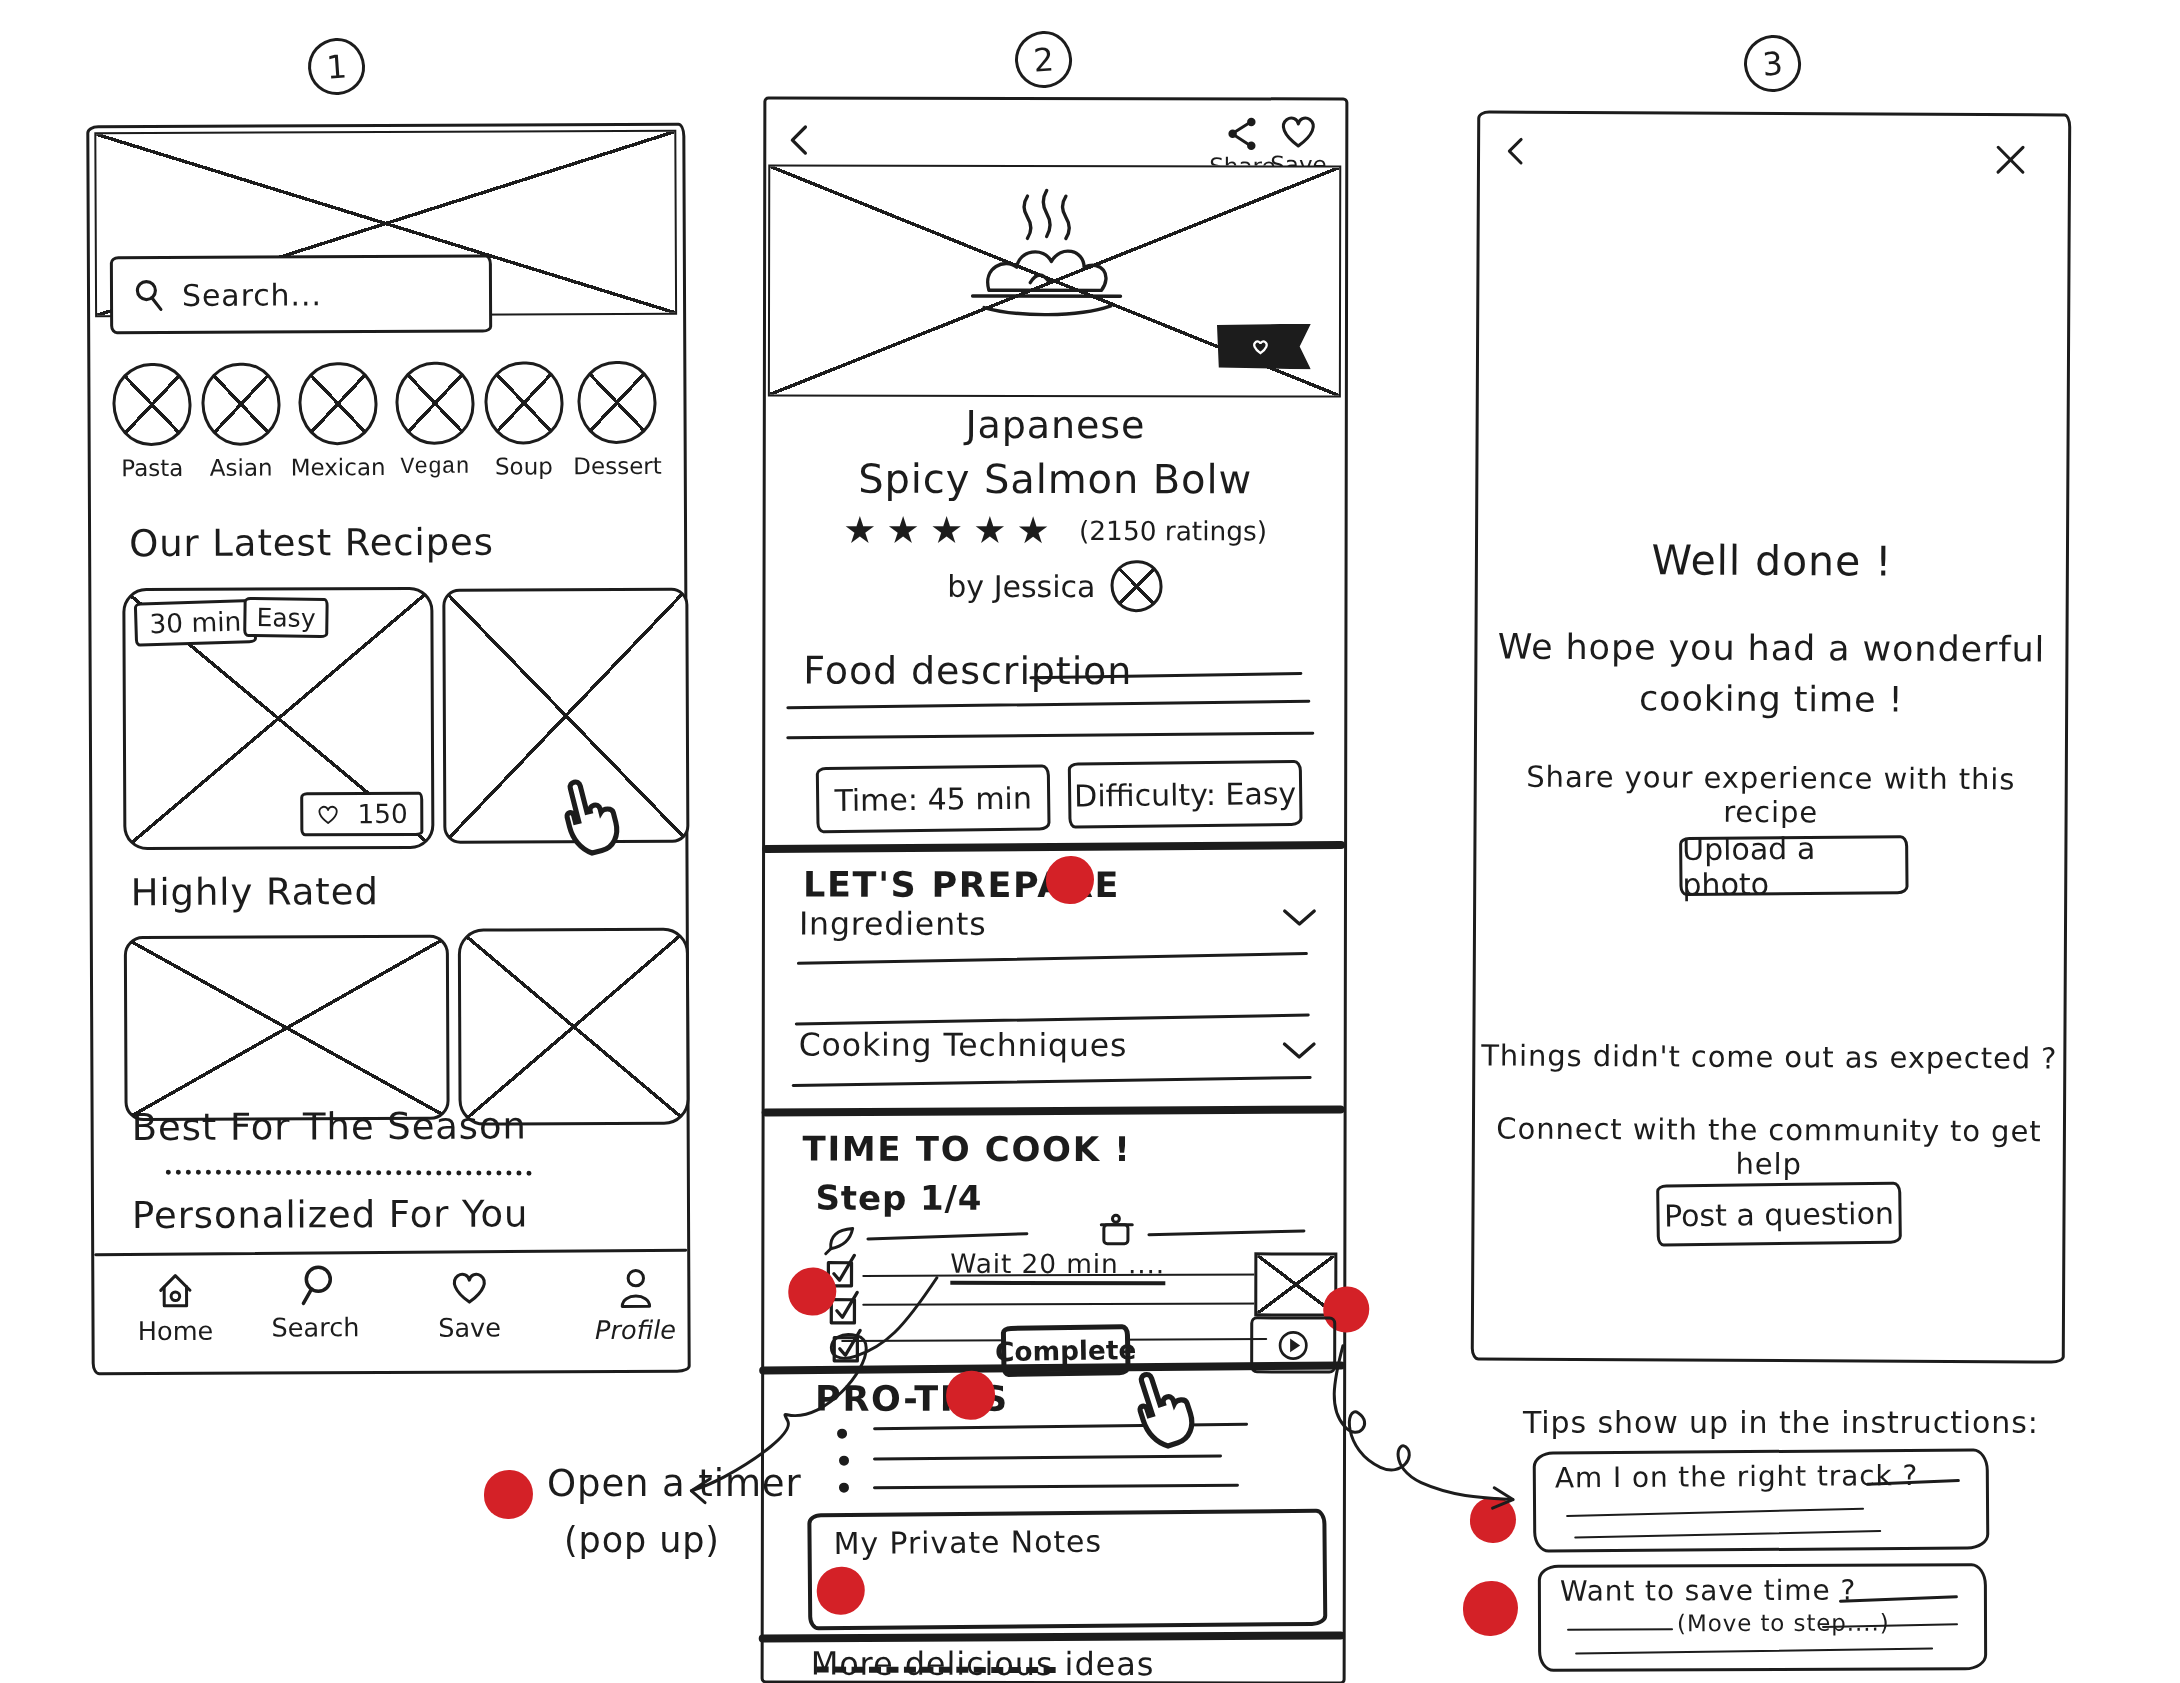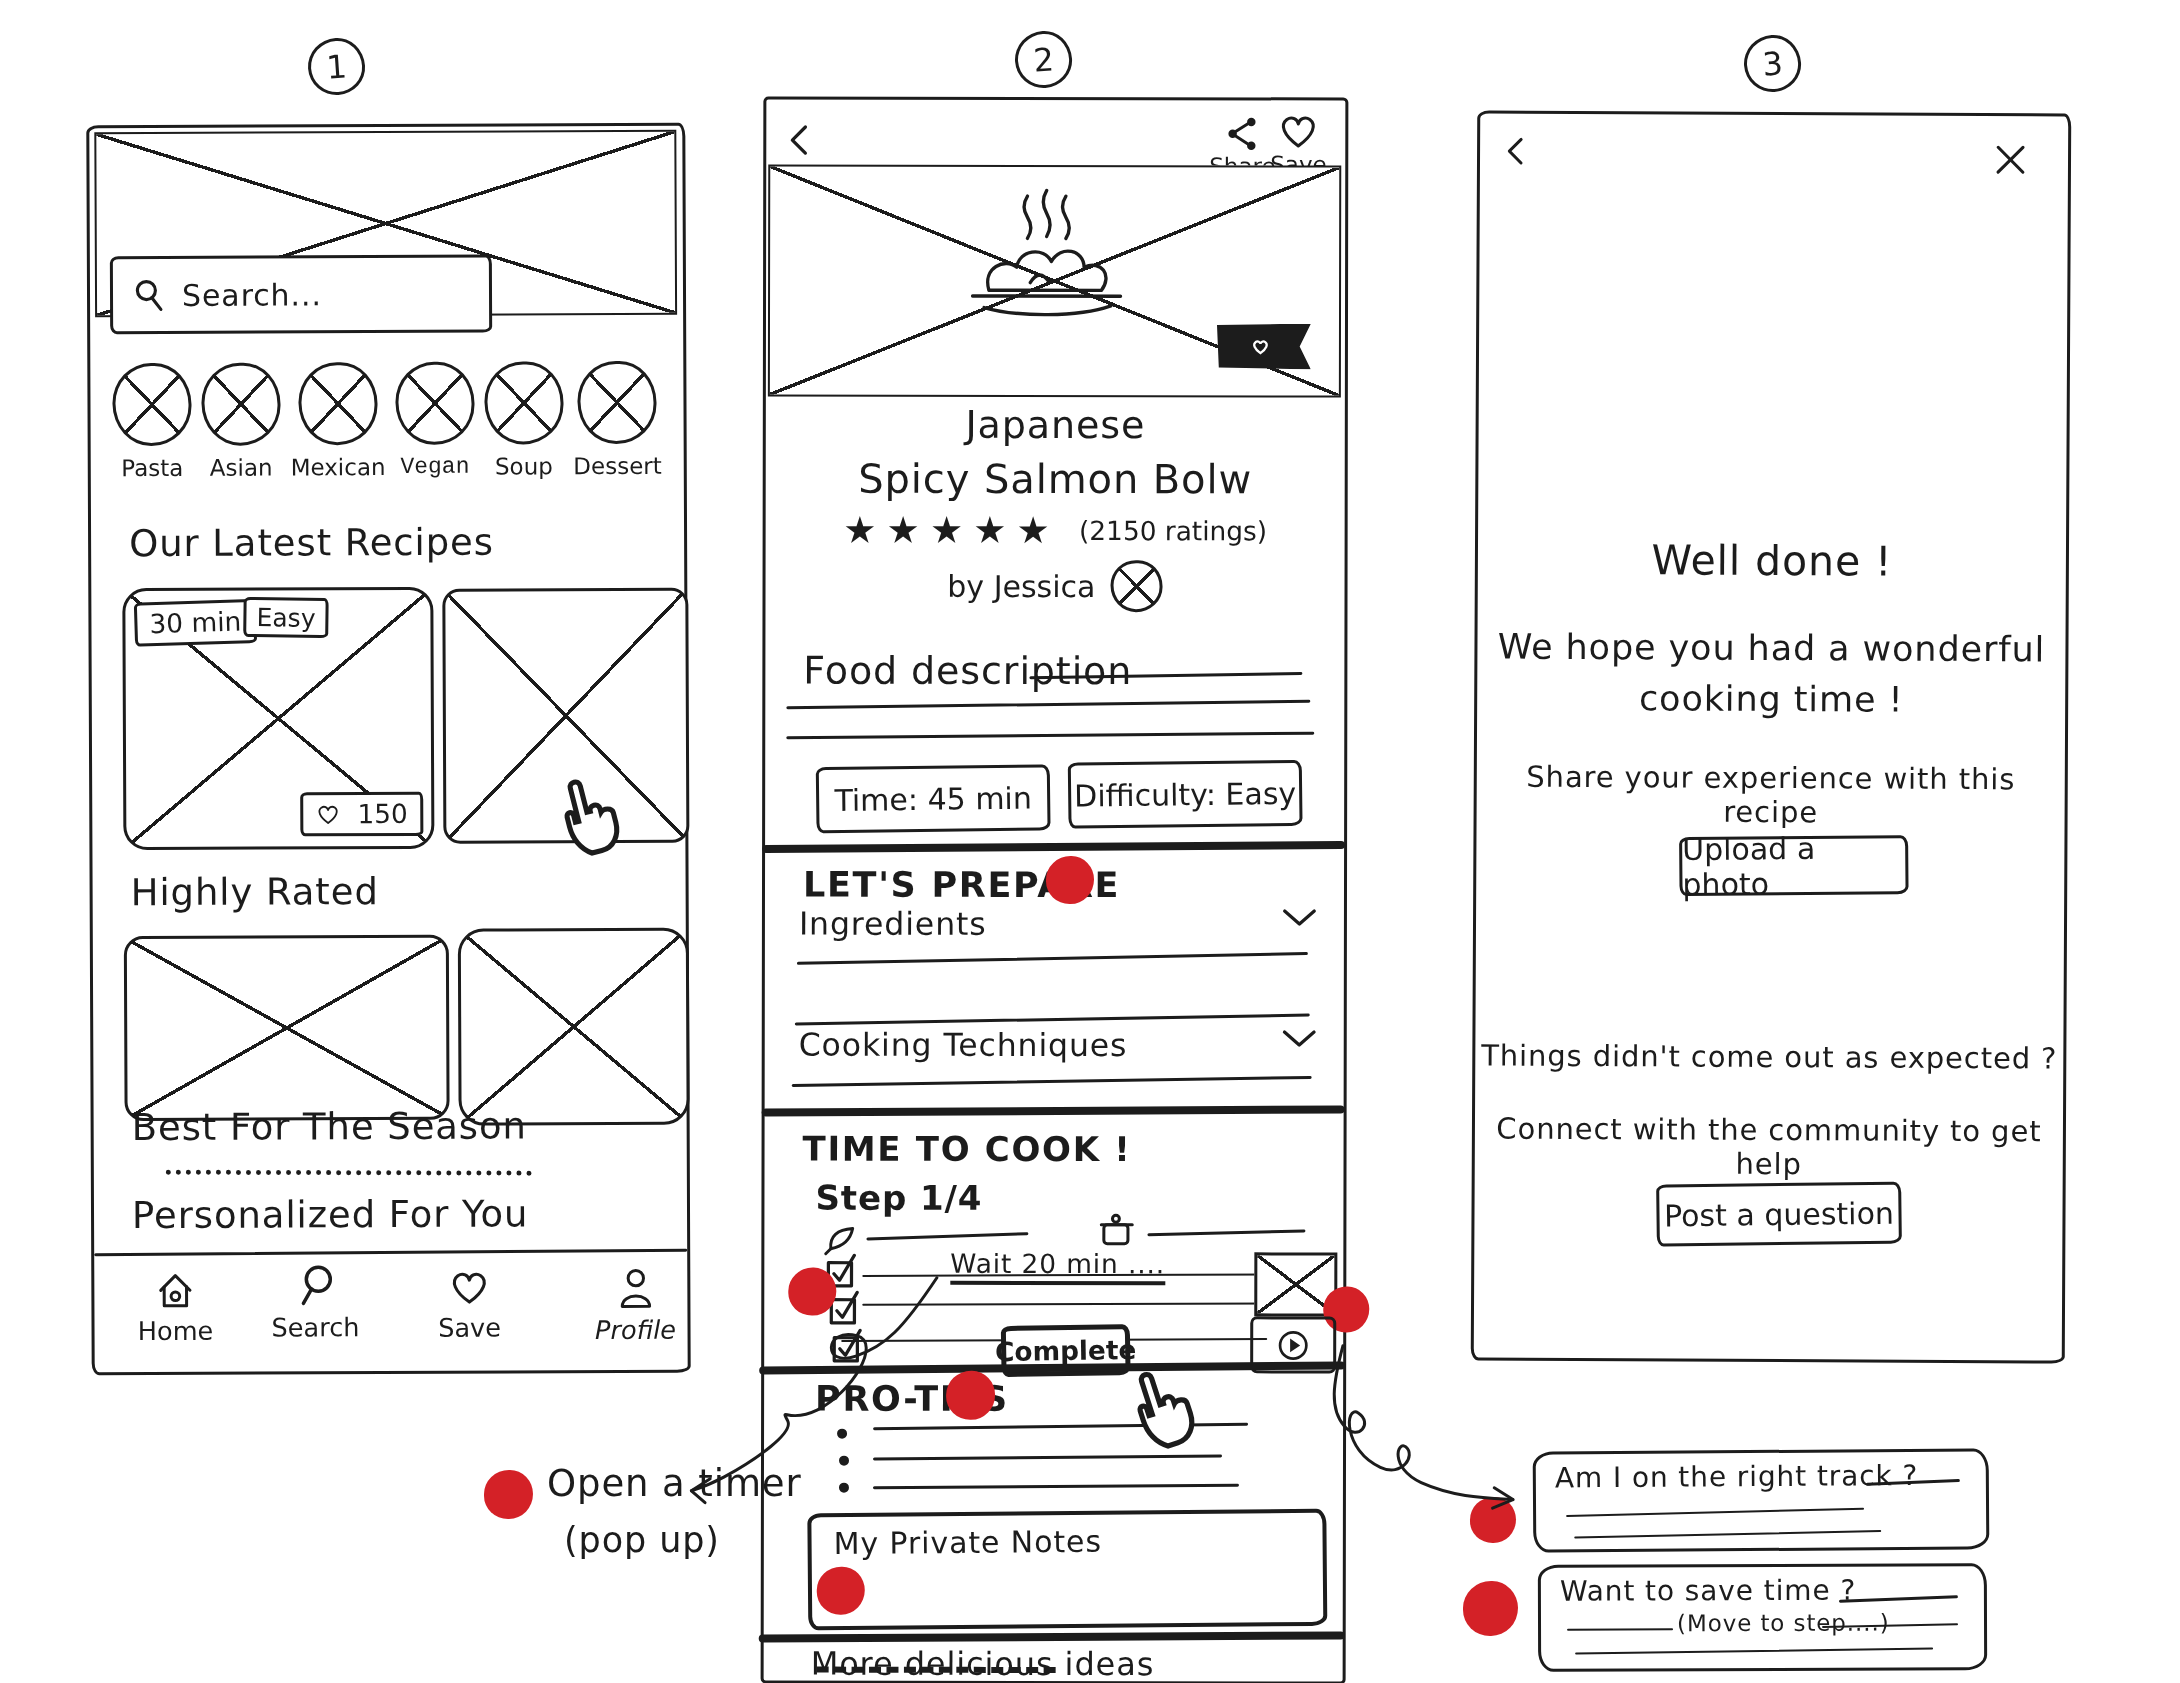--- a/index.html
+++ b/index.html
@@ -233,21 +233,21 @@
     <div class="acc-row" style="top:806px;">
       <span class="hw" style="font-size:31.5px;text-align:right;">Ingredients</span>
       <span>
           <svg width="37" height="24" viewBox="0 0 40 24">
             <polyline class="stroke" stroke-width="6" points="4,4 20,18 36,4"></polyline>
           </svg>
         </span>
     </div>
     <div class="hline" style="left:32px;top:857px;width:511px;transform:rotate(-1.2deg);"></div>
     <div class="hline" style="left:30px;top:918px;width:515px;transform:rotate(-1.1deg);"></div>
-    <div class="acc-row" style="top:927px;">
+    <div class="acc-row" style="top:927px;align-items:flex-end;">
       <span class="hw" style="font-size:31.5px;">Cooking Techniques</span>
       <span>
           <svg width="37" height="24" viewBox="0 0 40 24">
             <polyline class="stroke" stroke-width="6" points="4,4 20,18 36,4"></polyline>
           </svg>
         </span>
     </div>
     <div class="hline" style="left:27px;top:980px;width:520px;transform:rotate(-1deg);"></div>
 
     <div class="hline thick" style="left:-3.4px;top:1007px;width:583px;transform:rotate(-0.4deg);"></div>
@@ -372,20 +372,21 @@
   </svg>
   <div class="red-dot" style="left:484px;top:1470px;width:49px;height:49px;"></div>
   <div class="abs hw" style="left:547px;top:1462px;font-size:37px;">Open a timer</div>
   <div class="abs hw" style="left:564px;top:1520px;font-size:35px;">(pop up)</div>
 
   <svg class="abs" style="left:1290px;top:1299px;z-index:6;" width="281" height="221" viewBox="0 0 330 260">
     <path class="stroke" stroke-width="4" d="M 62 55 C 50 100, 46 130, 64 150 C 80 168, 98 146, 80 134 C 64 124, 62 178, 106 198 C 132 210, 148 184, 136 174 C 126 166, 116 198, 154 216 C 192 233, 228 234, 262 236"></path>
     <path class="stroke" stroke-width="5" d="M 262 236 L 240 222 M 262 236 L 238 246"></path>
   </svg>
 
+  <div class="abs hw" style="left:1523px;top:1405px;font-size:30px;">Tips show up in the instructions:</div>
 
   <div class="abs" style="left:1533px;top:1450px;width:450px;height:95px;border:3.4px solid #1c1c1c;border-radius:20.4px 15.3px 22px 15.3px/15.3px 22px 15.3px 20.4px;background:#fff;transform:rotate(-0.4deg);">
     <span class="hw" style="position:absolute;left:19px;top:6.8px;font-size:28px;">Am I on the right track ?</span>
     <div class="hline" style="left:330px;top:29px;width:94px;transform:rotate(-2deg);"></div>
     <div class="hline" style="left:30px;top:58px;width:298px;height:2.1px;transform:rotate(-1deg);"></div>
     <div class="hline" style="left:38px;top:80px;width:307px;height:2.1px;transform:rotate(-0.8deg);"></div>
   </div>
   <div class="red-dot" style="left:1470px;top:1497px;width:46px;height:46px;"></div>
 
   <div class="abs" style="left:1538px;top:1564px;width:443px;height:101px;border:3.4px solid #1c1c1c;border-radius:20.4px 15.3px 22px 15.3px/15.3px 22px 15.3px 20.4px;background:#fff;transform:rotate(-0.2deg);">

